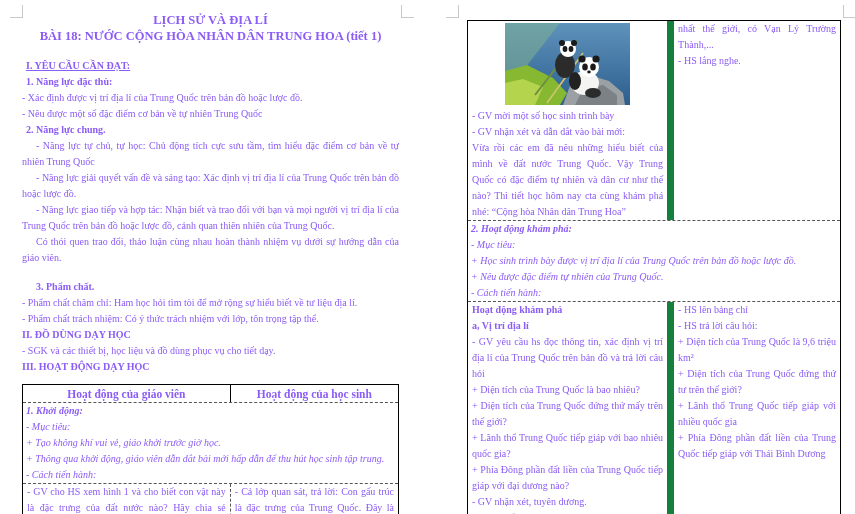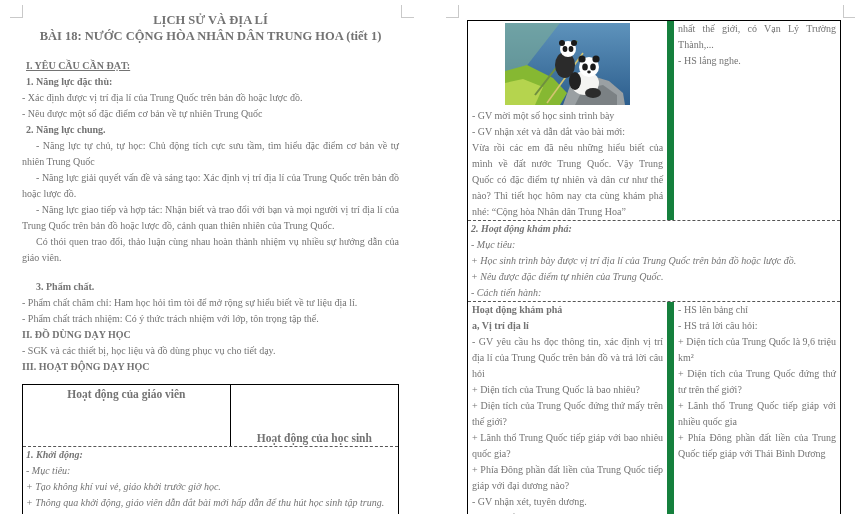--- a/index.html
+++ b/index.html
@@ -1,19 +1,19 @@
 <!DOCTYPE html>
 <html><head>
 <meta charset="utf-8">
 <style>
   * { box-sizing: border-box; margin: 0; padding: 0; }
   html, body { background: #ffffff; }
   #canvas {
     position: relative; width: 855px; height: 514px;
-    background: #ffffff; overflow: hidden; color: #737373;
+    background: #ffffff; overflow: hidden; color: #8b5cf6;
     font-family: "Liberation Serif", "DejaVu Serif", serif;
   }
   .page { position: absolute; top: 8px; }
   #page1 { left: 22px; width: 377px; }
   #page2 { left: 467px; width: 374px; }
 
   .title { text-align: center; font-weight: bold; font-size: 12.5px; line-height: 16px; }
   .t  { font-size: 10px; line-height: 16px; }
   .b  { font-weight: bold; }
   .u  { text-decoration: underline; }
@@ -22,21 +22,21 @@
   .ind4 { padding-left: 4px; }
   .nw { white-space: nowrap; overflow: hidden; }
   .sp  { height: 14px; }
   .sp8 { height: 9px; }
   .sp4 { height: 4px; }
 
   .tbl { border: 1.5px solid #000; background: #fff; }
   .thead { display: flex; border-bottom: 1px dashed #555; }
   .th { width: 55.4%; text-align: center; font-weight: bold; font-size: 11.5px;
         line-height: 16px; border-right: 1px solid #000; padding: 1px 2px 0; }
-  .th.last { width: 44.6%; border-right: none; margin-top: 44px; }
+  .th.last { width: 44.6%; border-right: none; }
   .rowfull { padding: 0 3px; border-bottom: 1px dashed #555; font-style: italic; }
   .split { display: flex; align-items: stretch; }
   .cl { width: 55.4%; padding: 0 4px; }
   .cr { width: 44.6%; padding: 0 4px; }
   .vdash  { border-right: 1px dashed #555; }
   .vsolid { border-right: 7px solid #15803d; }
   .dashbottom { border-bottom: 1px dashed #555; }
 
   .photo { width: 125px; height: 82px; display: block; margin: 2px auto 3px; }
 
@@ -61,21 +61,21 @@
     <div class="sp"></div>
 
     <div class="t b ind4"><span class="u">I. YÊU CẦU CẦN ĐẠT:</span></div>
     <div class="t b ind4">1. Năng lực đặc thù:</div>
     <div class="t">- Xác định được vị trí địa lí của Trung Quốc trên bản đồ hoặc lược đồ.</div>
     <div class="t">- Nêu được một số đặc điểm cơ bản về tự nhiên Trung Quốc</div>
     <div class="t b ind4">2. Năng lực chung.</div>
     <div class="t just ind">- Năng lực tự chủ, tự học: Chủ động tích cực sưu tầm, tìm hiểu đặc điểm cơ bản về tự nhiên Trung Quốc</div>
     <div class="t just ind">- Năng lực giải quyết vấn đề và sáng tạo: Xác định vị trí địa lí của Trung Quốc trên bản đồ hoặc lược đồ.</div>
     <div class="t just ind">- Năng lực giao tiếp và hợp tác: Nhận biết và trao đổi với bạn và mọi người vị trí địa lí của Trung Quốc trên bản đồ hoặc lược đồ, cảnh quan thiên nhiên của Trung Quốc.</div>
-    <div class="t just ind">Có thói quen trao đổi, thảo luận cùng nhau hoàn thành nhiệm vụ nhiều sự hướng dẫn của giáo viên.</div>
+    <div class="t just ind">Có thói quen trao đổi, thảo luận cùng nhau hoàn thành nhiệm vụ dưới sự hướng dẫn của giáo viên.</div>
     <div class="sp" style="height:13px"></div>
     <div class="t b ind">3. Phẩm chất.</div>
     <div class="t">- Phẩm chất chăm chỉ: Ham học hỏi tìm tòi để mở rộng sự hiểu biết về tư liệu địa lí.</div>
     <div class="t">- Phẩm chất trách nhiệm: Có ý thức trách nhiệm với lớp, tôn trọng tập thể.</div>
     <div class="t b">II. ĐỒ DÙNG DẠY HỌC</div>
     <div class="t">- SGK và các thiết bị, học liệu và đồ dùng phục vụ cho tiết dạy.</div>
     <div class="t b">III. HOẠT ĐỘNG DẠY HỌC</div>
     <div class="sp8"></div>
 
     <div class="tbl">

